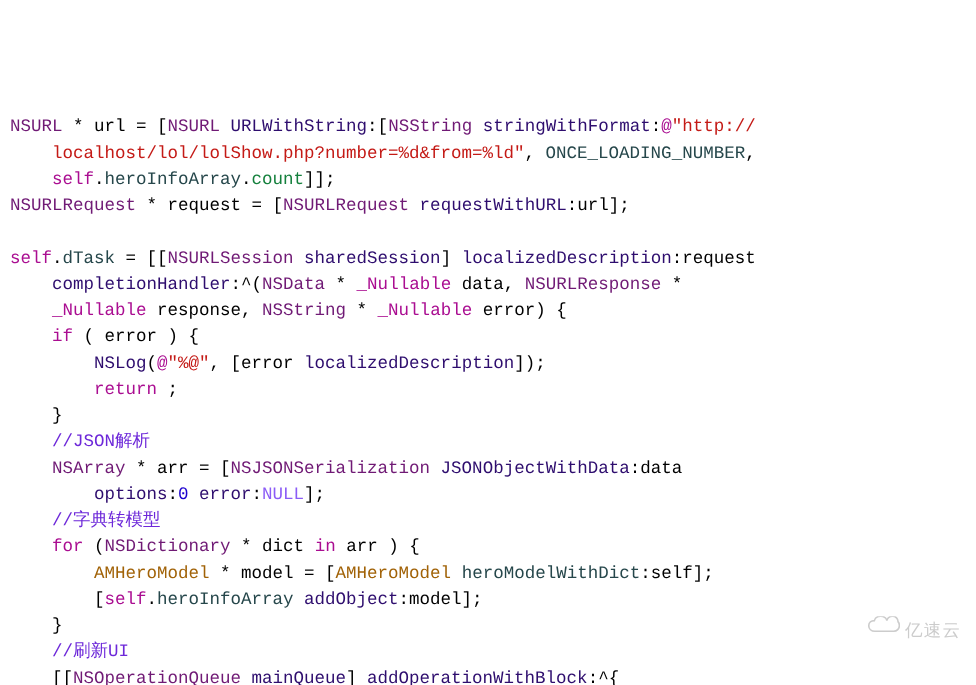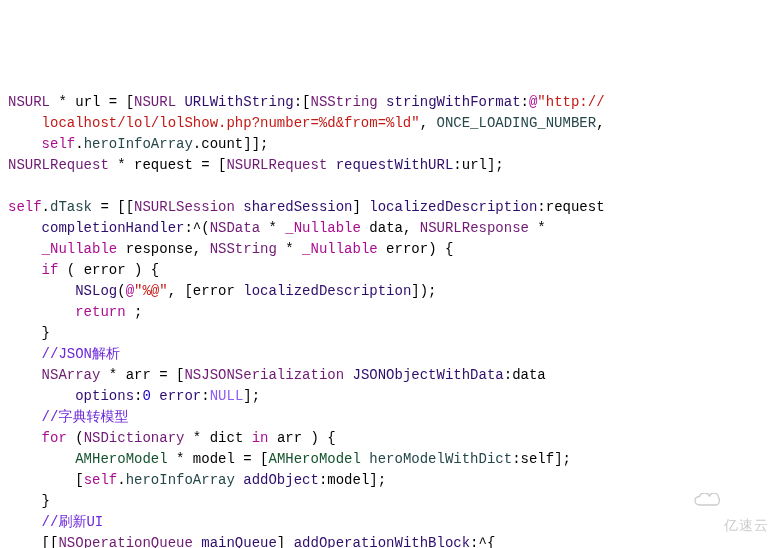--- a/index.html
+++ b/index.html
@@ -19,39 +19,39 @@
       position: relative;
       width: 781px;
       height: 548px;
     }
     .code-container {
       position: relative;
     }
     .t-type { color: #701a75; }
     .t-keyword { color: #aa0d91; }
     .t-string { color: #c41a16; }
-    .t-selfclass { color: #14532d; }
+    .t-selfclass { color: #a16207; }
     .t-method { color: #2e0d6e; }
-    .t-methodpurple { color: #000000; margin-top: 16px; }
+    .t-methodpurple { color: #15803d; margin-top: 16px; }
     .t-num { color: #1c00cf; }
     .t-null { color: #8b5cf6; }
     .t-comment { color: #6d28d9; }
     .t-black { color: #000000; }
     .t-nullable { color: #aa0d91; }
     .t-rawteal { color: #26474b; }
     .watermark {
       position: absolute;
       bottom: 12px;
       right: 12px;
       font-size: 14px;
       color: #cccccc;
       font-family: Arial, sans-serif;
       letter-spacing: 1px;
       display: flex;
-      align-items: flex-end;
+      align-items: center;
       gap: 4px;
     }
     .watermark-icon {
       display: inline-block;
     }
     .watermark-text {
       display: inline-block;
     }
   </style>
 </head>

